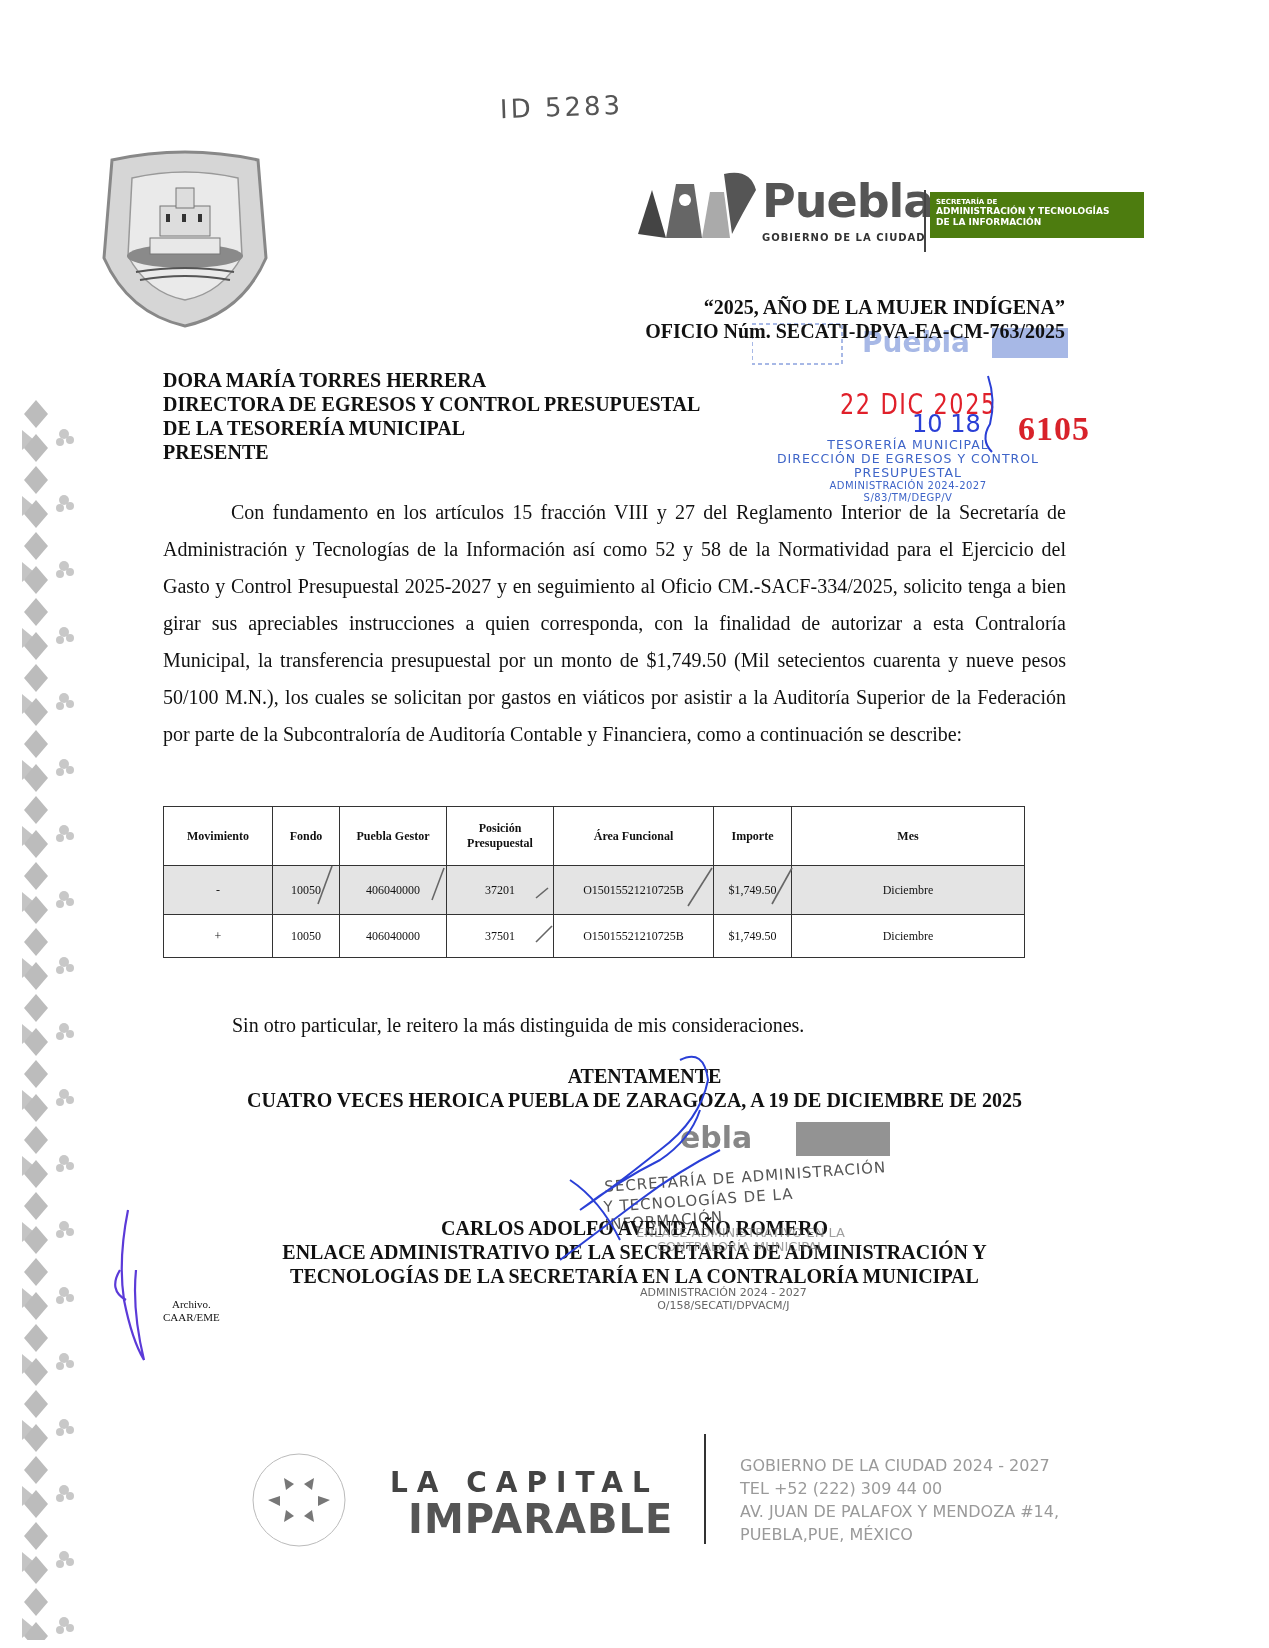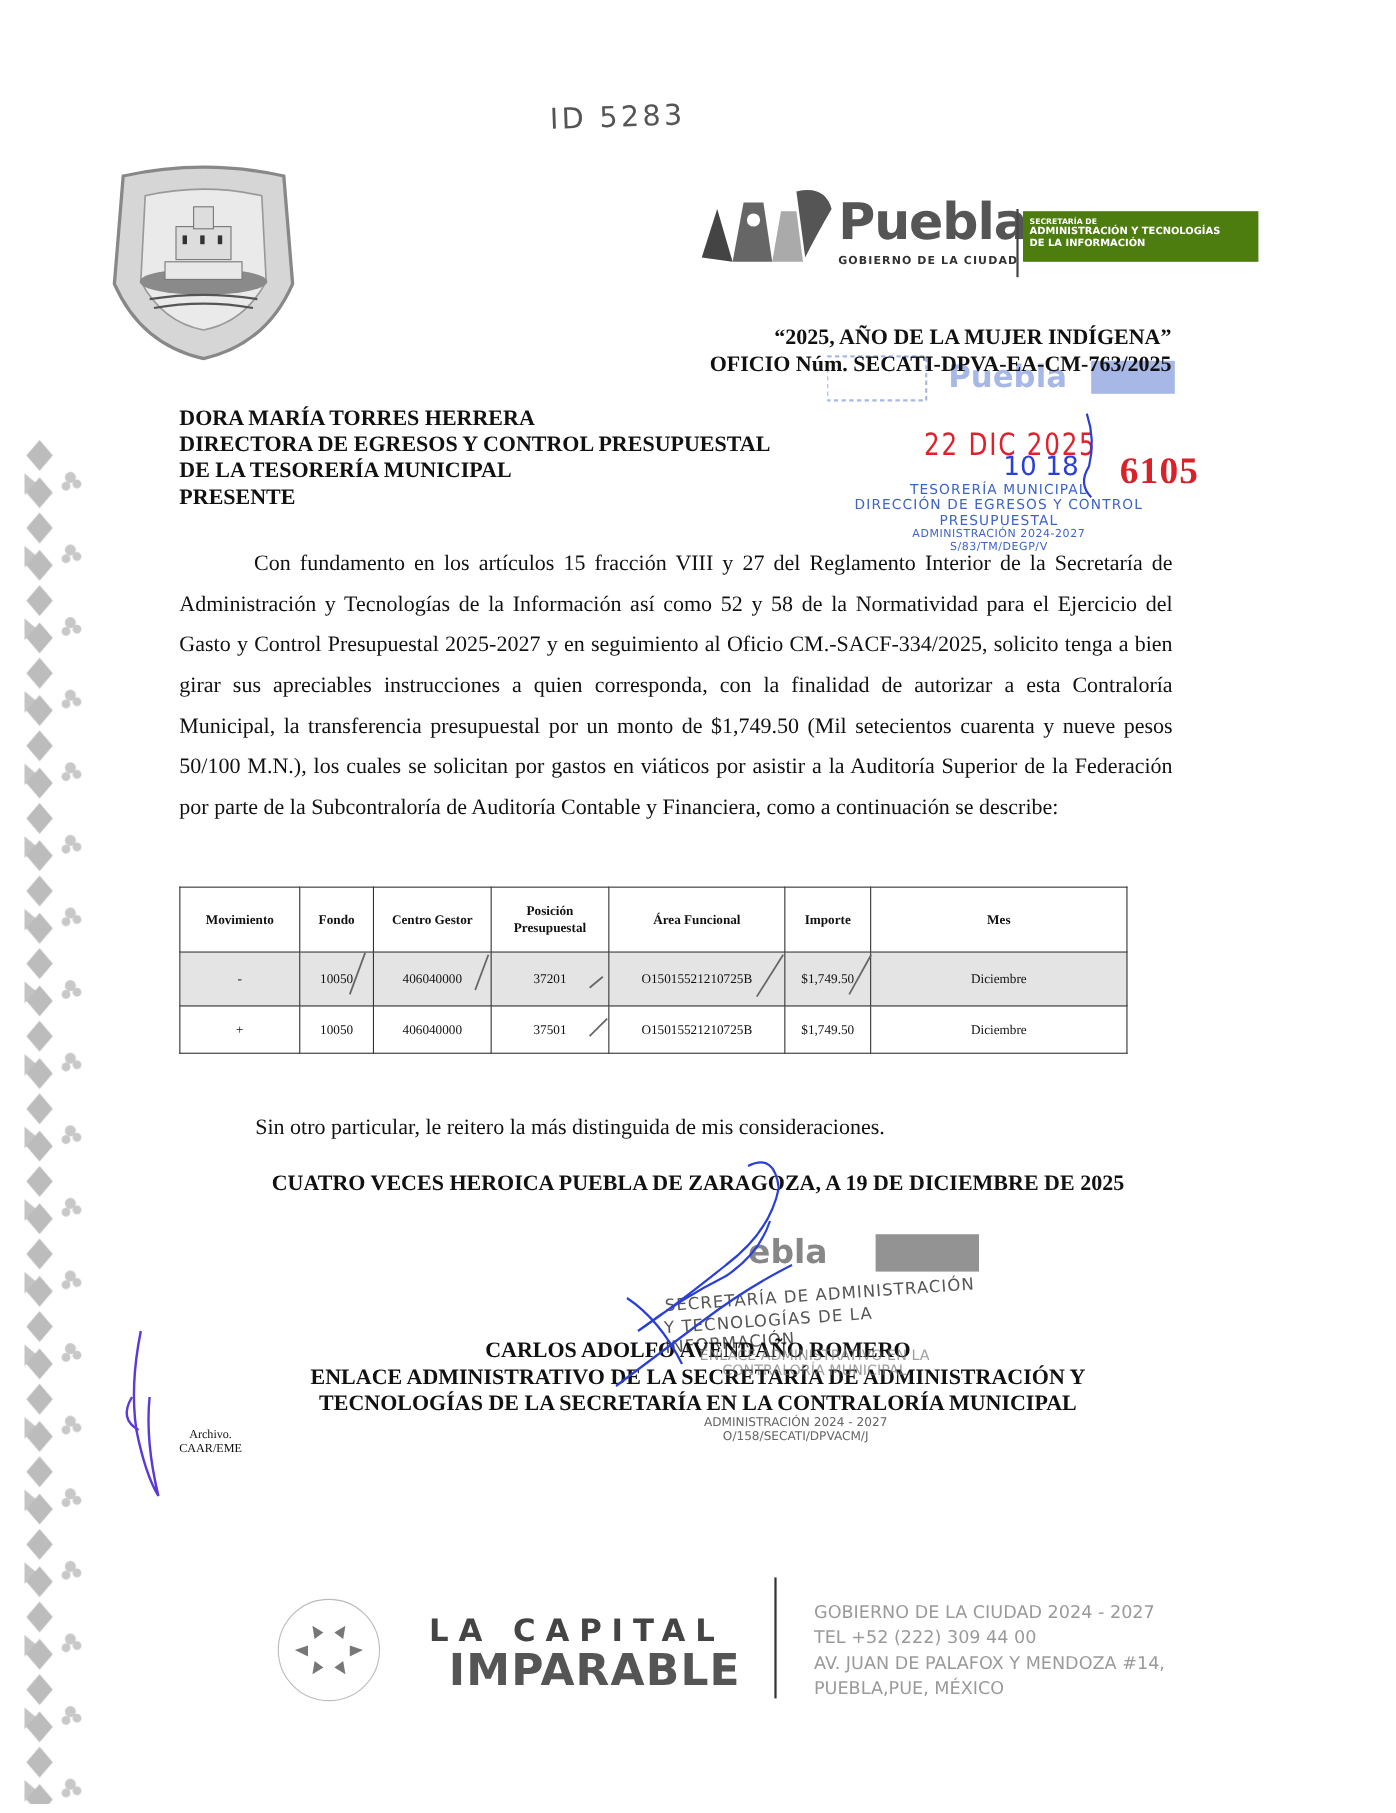--- a/index.html
+++ b/index.html
@@ -148,21 +148,21 @@
       <col style="width:107px">
       <col style="width:107px">
       <col style="width:160px">
       <col style="width:78px">
       <col>
   </colgroup>
   <thead>
     <tr>
       <th>Movimiento</th>
       <th>Fondo</th>
-      <th>Centro Gestor</th>
+      <th>Puebla Gestor</th>
       <th>Posición Presupuestal</th>
       <th>Área Funcional</th>
       <th>Importe</th>
       <th>Mes</th>
     </tr>
   </thead>
   <tbody>
     <tr class="shaded">
       <td>-</td>
       <td>10050</td>
@@ -191,20 +191,21 @@
       <path d="M536,898 L548,888"></path>
     <path d="M688,906 L712,868"></path>
       <path d="M772,904 L792,868"></path>
       <path d="M536,942 L552,926"></path>
   </g>
 </svg>
 
 <div class="abs closing">Sin otro particular, le reitero la más distinguida de mis consideraciones.</div>
 
 <div class="abs atent">
+  <div class="l1">ATENTAMENTE</div>
   <div class="l2">CUATRO VECES HEROICA PUEBLA DE ZARAGOZA, A 19 DE DICIEMBRE DE 2025</div>
 </div>
 
 <div class="abs sig-stamp">
   <svg class="abs" style="left:0;top:0;width:330px;height:46px;opacity:.7" viewBox="0 0 330 46">
     <text x="120" y="30" font-family="DejaVu Sans, sans-serif" font-size="30" font-weight="bold" fill="#555">ebla</text>
     <rect x="236" y="4" width="94" height="34" fill="#666"></rect>
   </svg>
   <div class="sec1">SECRETARÍA DE ADMINISTRACIÓN</div>
   <div class="sec2">Y TECNOLOGÍAS DE LA INFORMACIÓN</div>

